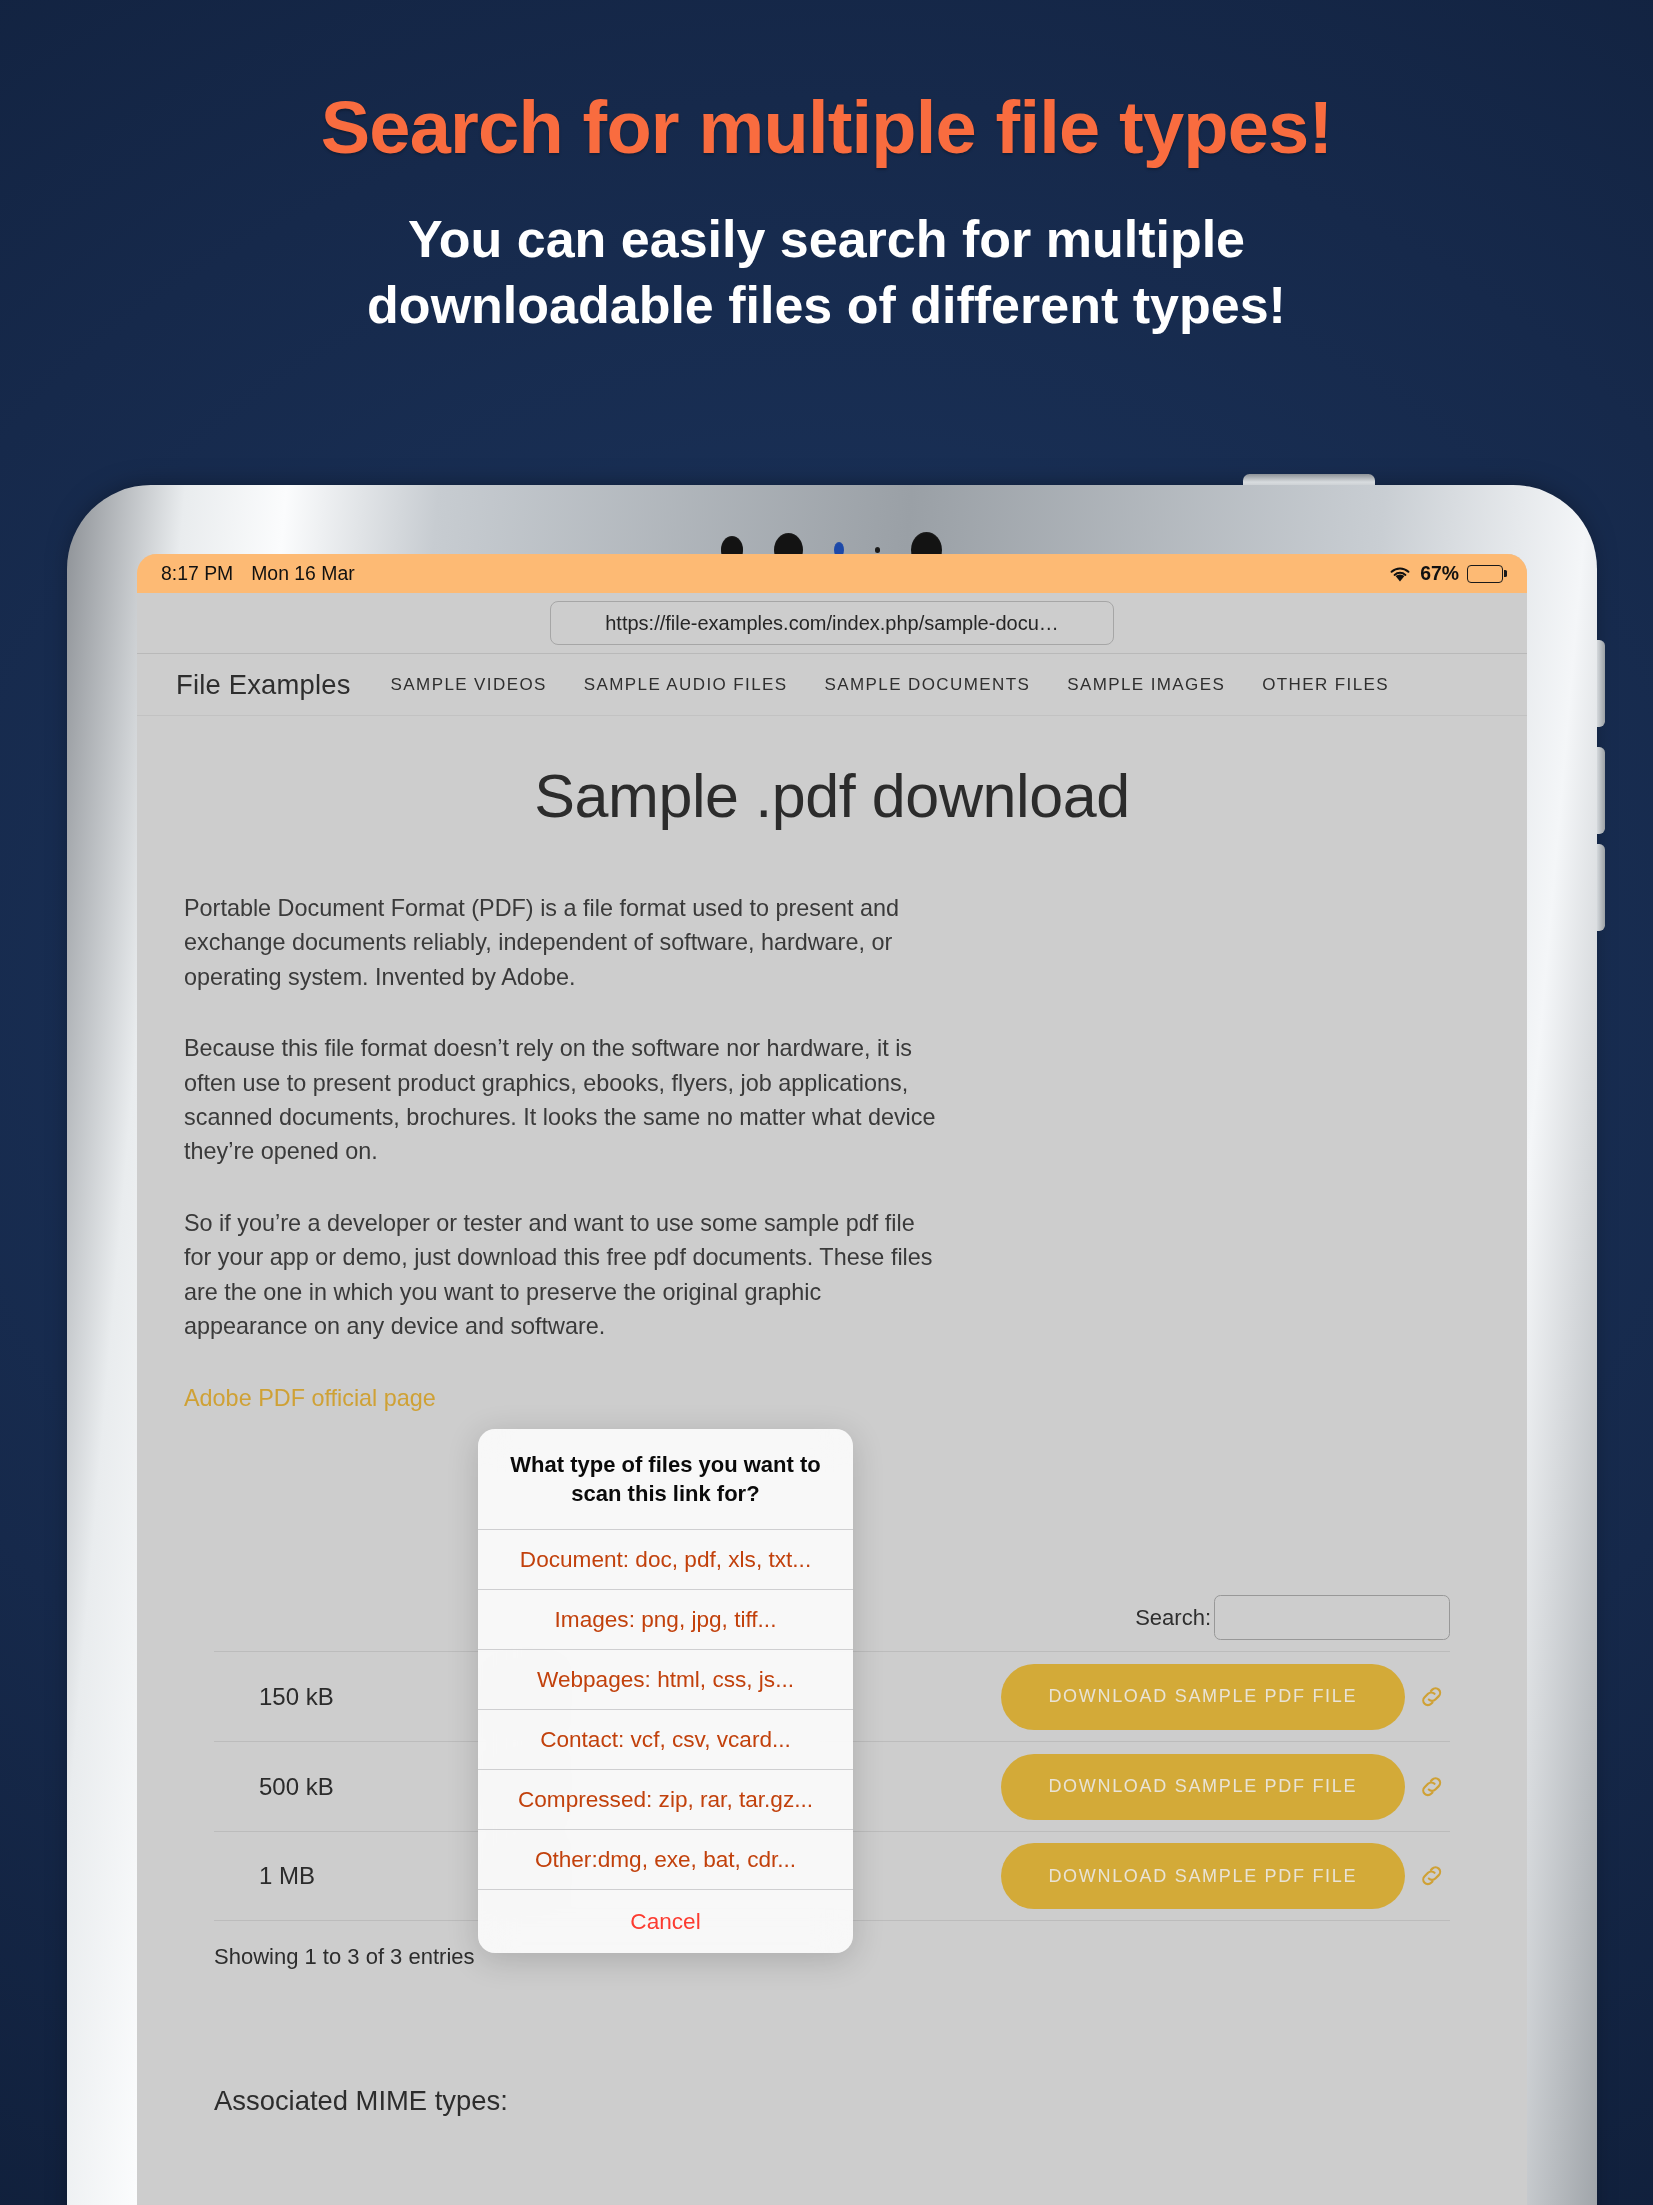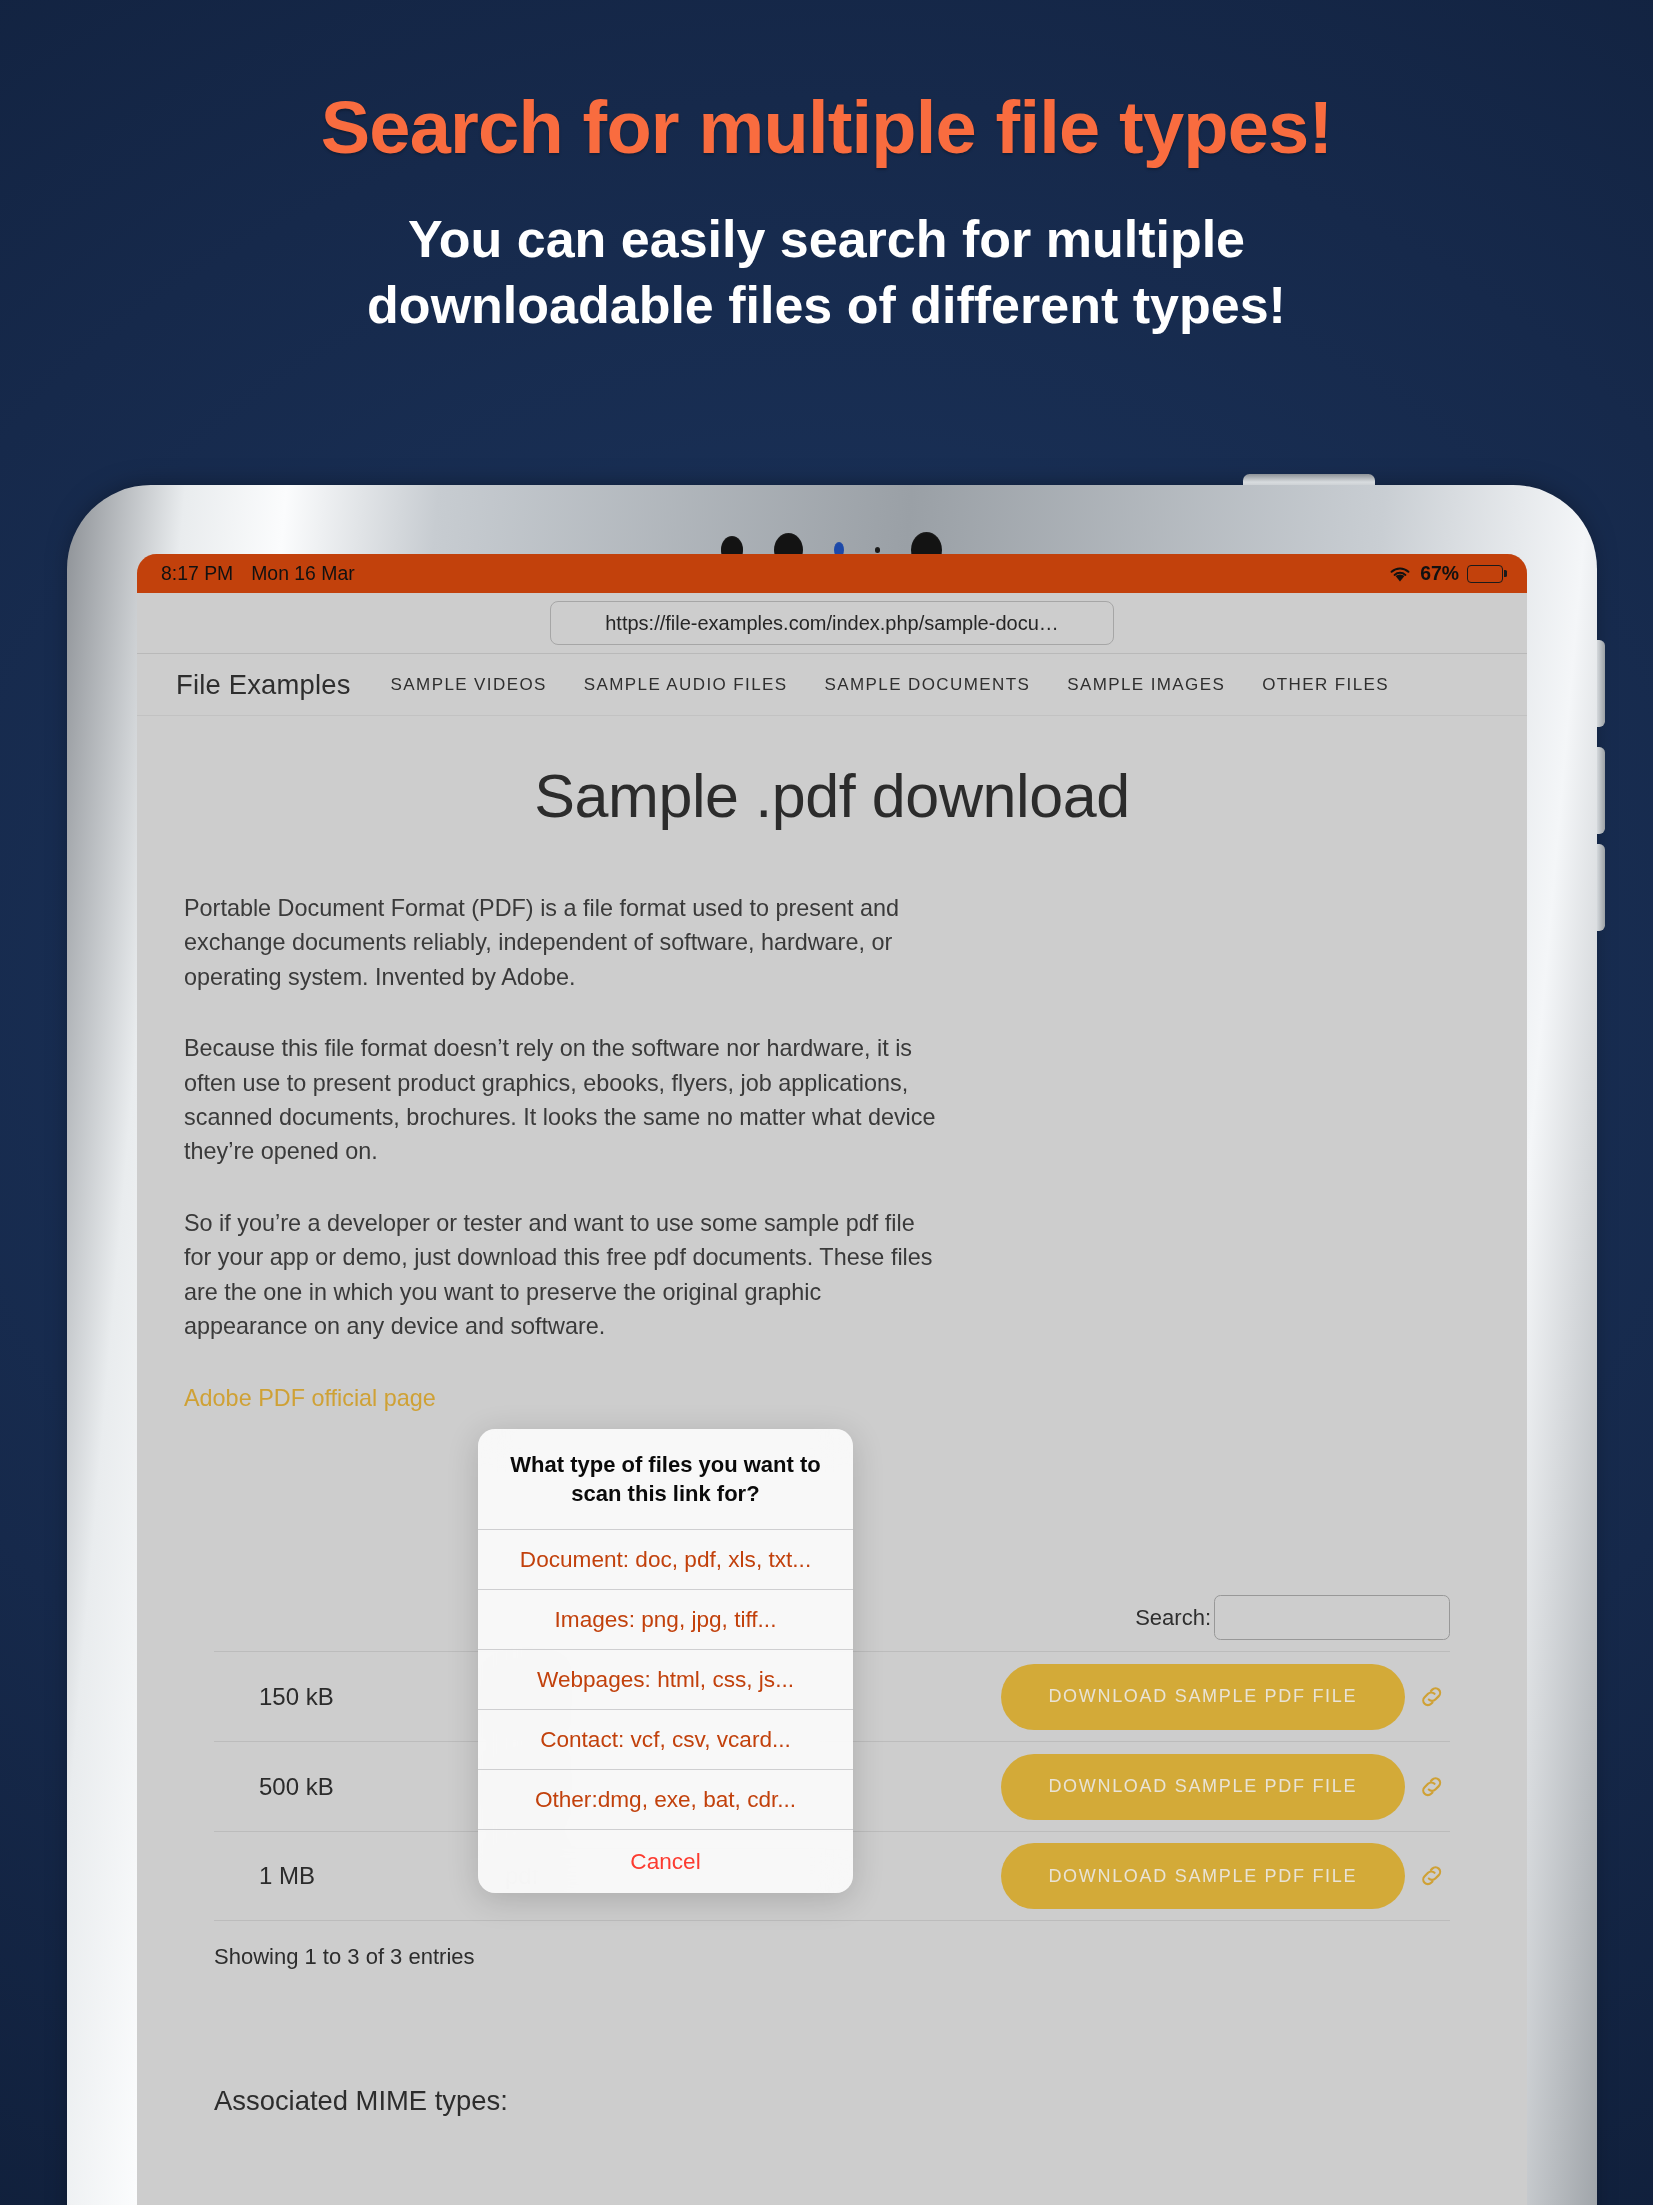--- a/index.html
+++ b/index.html
@@ -117,21 +117,21 @@
   }
 
   
   .statusbar {
     height: 39px;
     display: flex;
     align-items: center;
     padding: 15px 24px;
     font-size: 19.4px;
     color: #111;
-    background: #c2410c;
+    background: #fdba74;
     justify-content: space-between;
   }
   .sb-left { display: flex; align-items: center; gap: 18px; font-weight: 500; }
   .sb-right { margin-left: auto; display: flex; align-items: center; gap: 8px; font-weight: 600; }
   .wifi-icon { display: inline-block; width: 24px; height: 18px; position: relative; }
   .batt {
     width: 36px; height: 18px;
     border: 1.6px solid #1a1a1a;
     border-radius: 4px;
     position: relative;
@@ -446,20 +446,21 @@
 
       <div class="showing">Showing 1 to 3 of 3 entries</div>
       <div class="mime">Associated MIME types:</div>
 
       <div class="sheet">
         <div class="sheet-head">What type of files you want to scan this link for?</div>
         <div class="sheet-item">Document: doc, pdf, xls, txt...</div>
         <div class="sheet-item">Images: png, jpg, tiff...</div>
         <div class="sheet-item">Webpages: html, css, js...</div>
         <div class="sheet-item">Contact: vcf, csv, vcard...</div>
+        <div class="sheet-item">Compressed: zip, rar, tar.gz...</div>
         <div class="sheet-item">Other:dmg, exe, bat, cdr...</div>
         <div class="sheet-item cancel">Cancel</div>
       </div>
 
     </div>
   </div>
 </div>
 
 
 </body></html>

